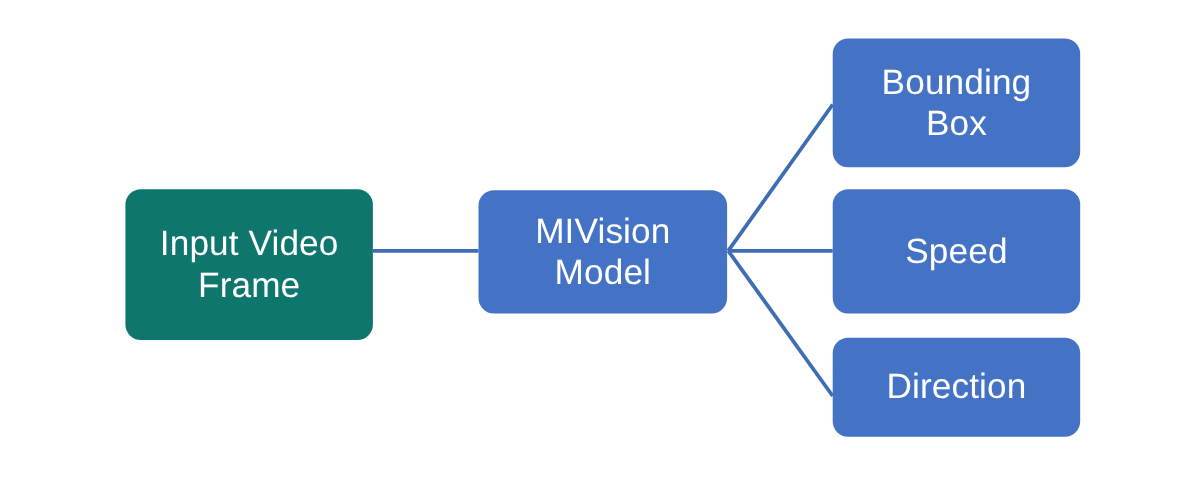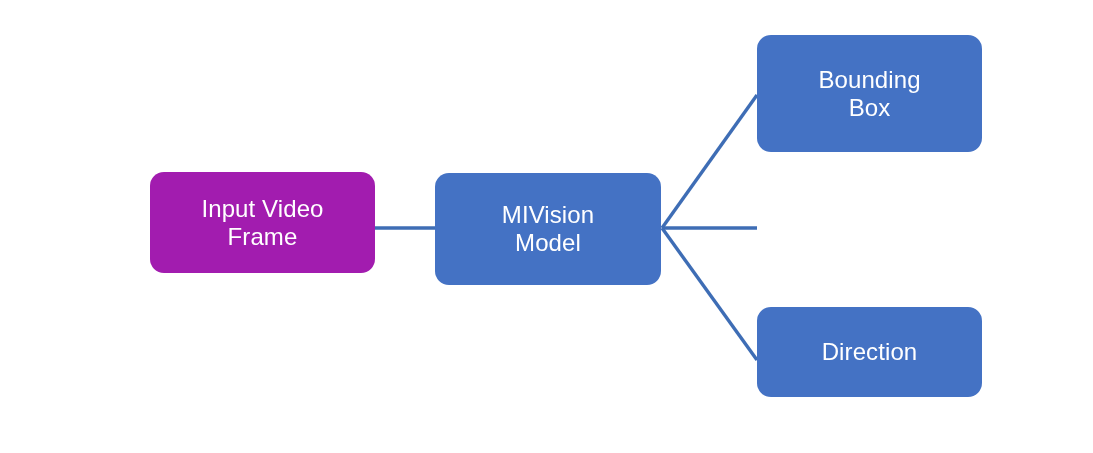--- a/index.html
+++ b/index.html
@@ -27,21 +27,21 @@
     pointer-events: none;
   }
   .node {
     position: absolute;
     display: flex;
     align-items: center;
     justify-content: center;
     text-align: center;
     border-radius: 14px;
     color: #ffffff;
-    font-size: 24px;
+    font-size: 32px;
     line-height: 1.16;
     font-weight: 400;
     letter-spacing: 0.1px;
     box-sizing: border-box;
     padding: 2px 10px;
     white-space: pre-line;
   }
   
   #node-input-video-frame {
     left: 114px;  top: 172px;  width: 225px;  height: 113px;
@@ -64,33 +64,36 @@
 
 <div id="diagram-canvas" style="background: rgb(255, 255, 255);">
 
   <svg id="connector-layer" viewBox="0 0 1093 453" width="1093" height="453" xmlns="http://www.w3.org/2000/svg">
     <line x1="339" y1="228" x2="435" y2="228" stroke="#3E6DB5" stroke-width="3.4" stroke-linecap="butt"></line>
     <line x1="662" y1="228" x2="757" y2="95" stroke="#3E6DB5" stroke-width="3.4" stroke-linecap="butt"></line>
     <line x1="662" y1="228" x2="757" y2="228" stroke="#3E6DB5" stroke-width="3.4" stroke-linecap="butt"></line>
     <line x1="662" y1="228" x2="757" y2="360" stroke="#3E6DB5" stroke-width="3.4" stroke-linecap="butt"></line>
   </svg>
 
-  <div class="node" id="node-input-video-frame" style="left: 114px; top: 172px; width: 225px; height: 101px; background: #a21caf; color: rgb(255, 255, 255); margin-left: 36px;">
+  <div class="node" id="node-input-video-frame" style="left: 114px; top: 172px; width: 225px; height: 137px; background: #0f766e; color: rgb(255, 255, 255);">
     <span>Input Video
 Frame</span>
   </div>
 
   <div class="node" id="node-mivision-model" style="left: 435px; top: 173px; width: 226px; height: 112px; background: rgb(68, 114, 196); color: rgb(255, 255, 255); text-align: center;">
     <span>MIVision
 Model</span>
   </div>
 
   <div class="node" id="node-bounding-box" style="left: 757px; top: 35px; width: 225px; height: 117px; background: rgb(68, 114, 196); color: rgb(255, 255, 255);">
     <span>Bounding
 Box</span>
   </div>
 
+  <div class="node" id="node-speed" style="left: 757px; top: 172px; width: 225px; height: 113px; background: rgb(68, 114, 196); color: rgb(255, 255, 255);">
+    <span>Speed</span>
+  </div>
 
   <div class="node" id="node-direction" style="left: 757px; top: 307px; width: 225px; height: 90px; background: rgb(68, 114, 196); color: rgb(255, 255, 255);">
     <span>Direction</span>
   </div>
 
 </div>
 
 </body></html>

